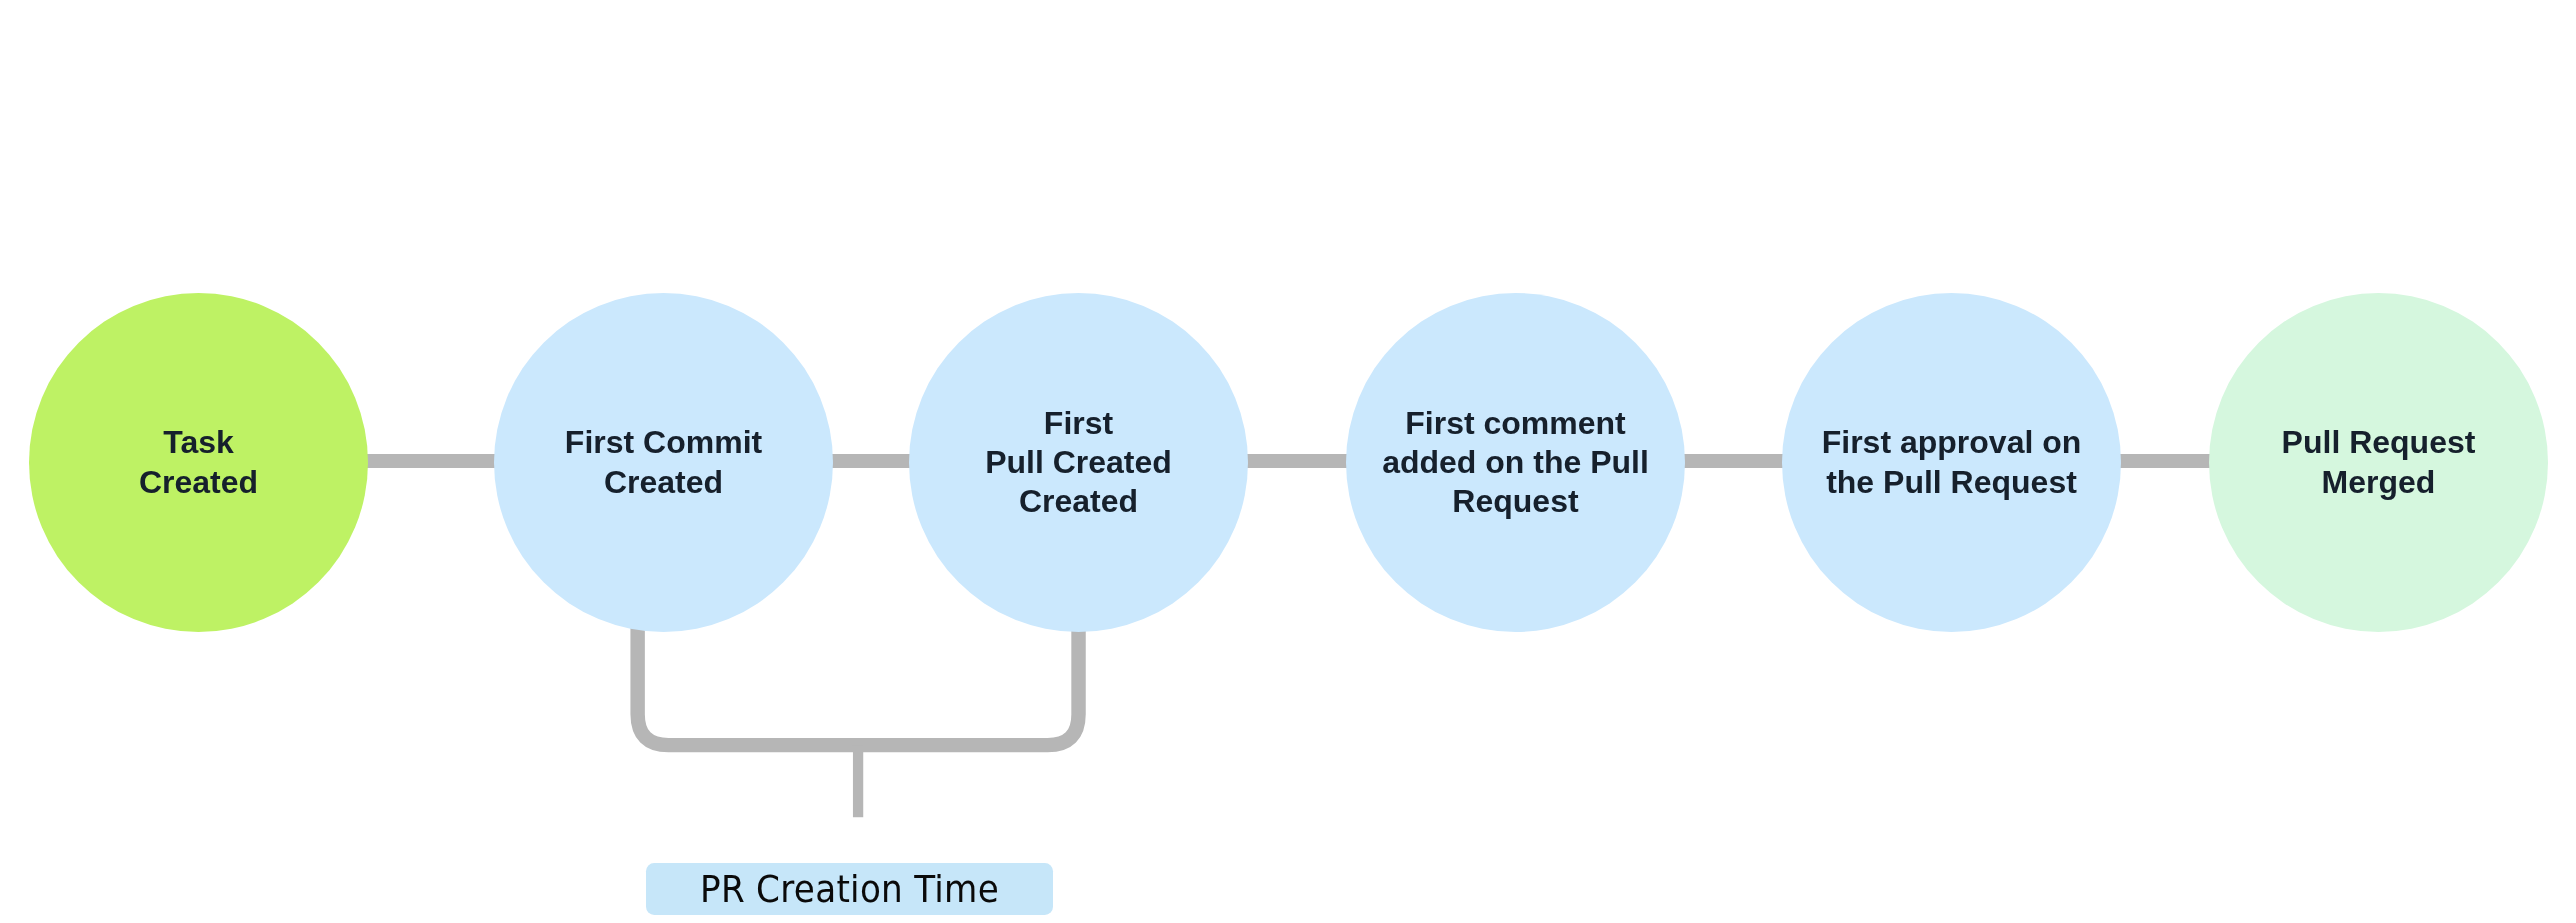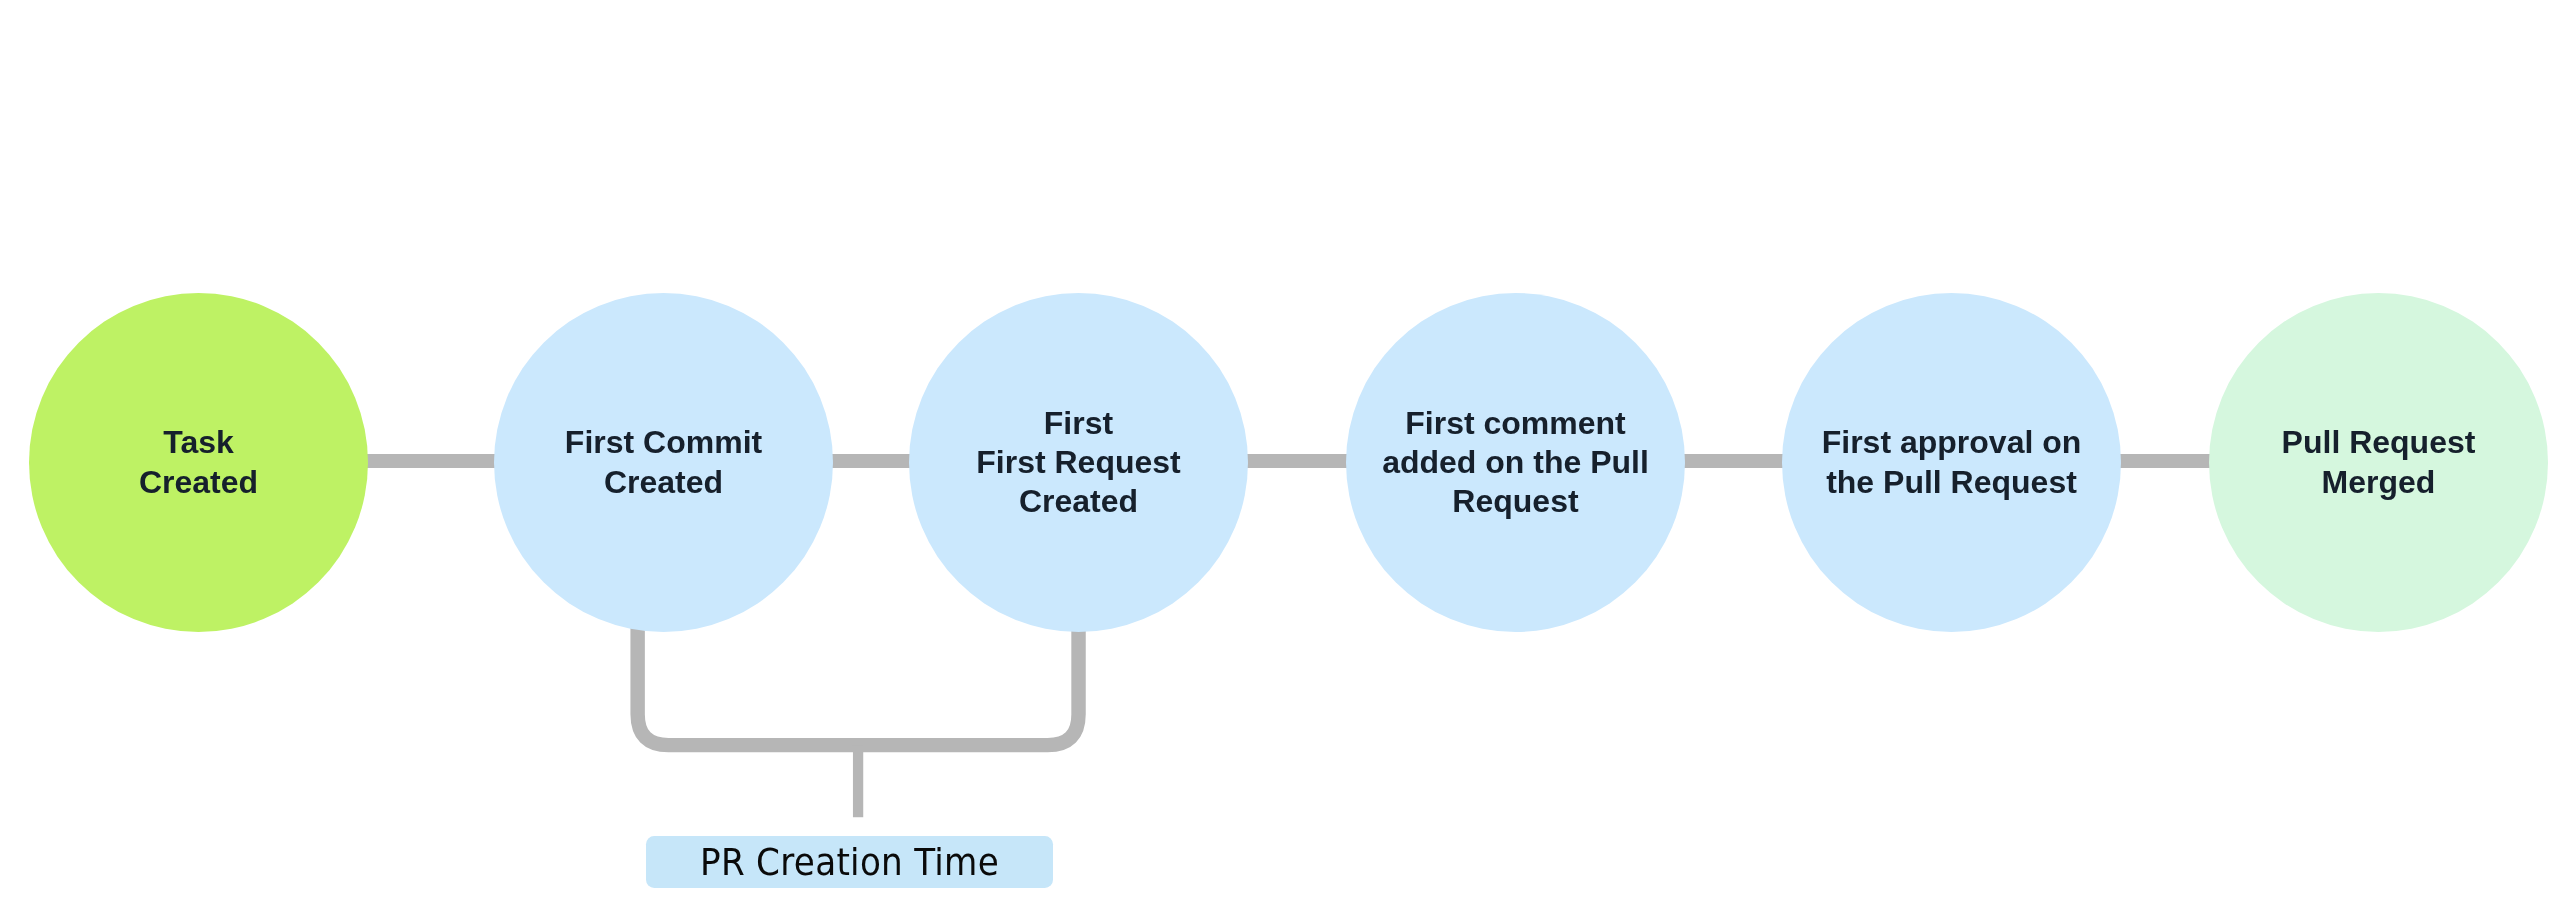--- a/index.html
+++ b/index.html
@@ -91,21 +91,21 @@
     top: 0;
     width: 2576px;
     height: 923px;
     z-index: 2;
     pointer-events: none;
   }
 
   .annotation-box {
     position: absolute;
     left: 646px;
-    top: 836px;
+    top: 863px;
     width: 407px;
     height: 52px;
     background: #c6e6f9;
     border-radius: 8.2px;
     display: flex;
     align-items: center;
     justify-content: center;
     box-sizing: border-box;
     z-index: 4;
   }
@@ -143,21 +143,21 @@
 Created</span>
     </div>
 
     <div class="node-circle" style="left:494px; top:293px; background:#cbe8fd;">
       <span class="node-label">First Commit
 Created</span>
     </div>
 
     <div class="node-circle" style="left:909px; top:293px; background:#cbe8fd;">
       <span class="node-label">First
-First Request
+Pull Created
 Created</span>
     </div>
 
     <div class="node-circle" style="left:1782px; top:293px; background:#cbe8fd;">
       <span class="node-label wide">First approval on
 the Pull Request</span>
     </div>
 
     <div class="node-circle" style="left:1346px; top:293px; background:#cbe8fd;">
       <span class="node-label wide">First comment

